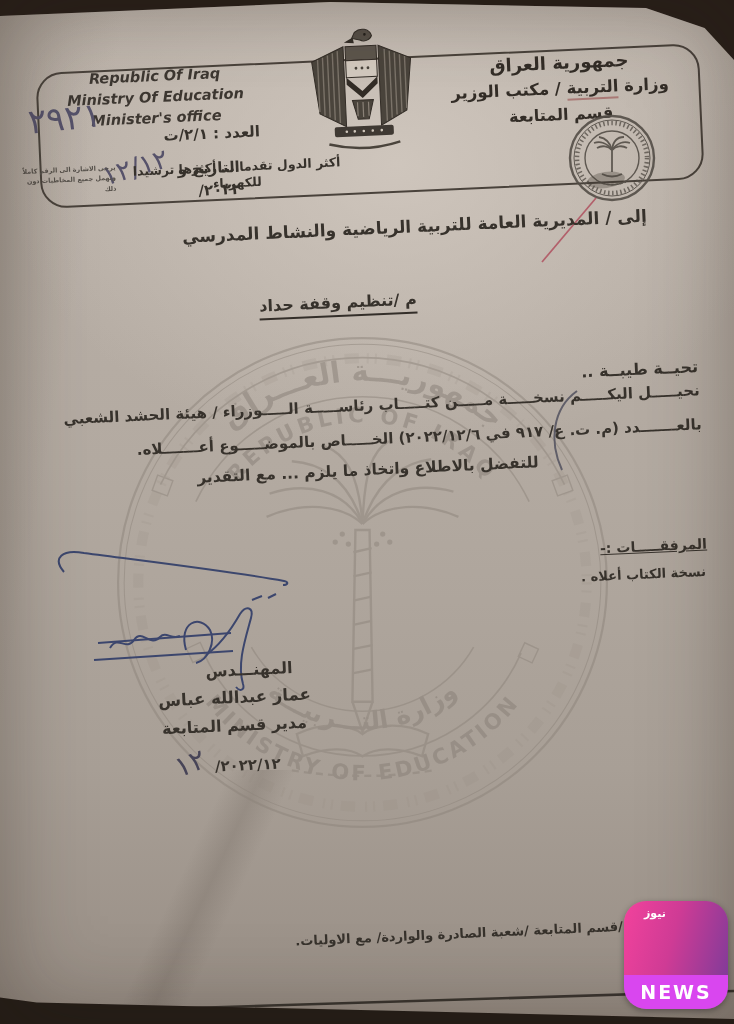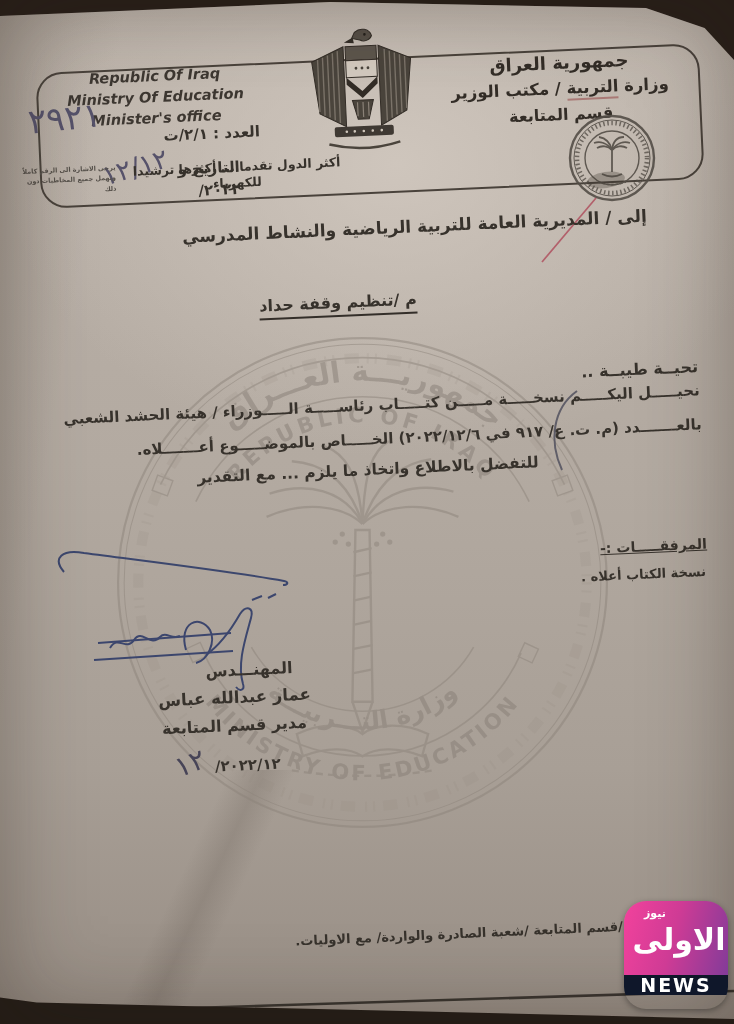--- a/index.html
+++ b/index.html
@@ -33,21 +33,21 @@
   .attach-label{text-decoration:underline;}
   .header-box{border:2px solid #49423b;border-radius:26px;}
   
   .logo{left:624px;top:901px;width:104px;height:108px;border-radius:22px;overflow:hidden;
         box-shadow:0 2px 6px rgba(0,0,0,.35);}
   .logo-top{position:absolute;left:0;top:0;width:100%;height:74px;
         background:linear-gradient(105deg,#f2429c 0%,#cf3b95 45%,#7c3b99 100%);padding-left:6px;}
   .logo-ar-big{position:absolute;left:0;top:24px;width:100%;text-align:center;color:#fff;
         font-size:30px;font-weight:bold;direction:rtl;line-height:1;}
   .logo-ar-small{position:absolute;left:20px;top:6px;color:#fff;font-size:11px;font-weight:bold;direction:rtl;}
-  .logo-band{position:absolute;left:0;top:74px;width:100%;height:20px;background:#0f172a;
+  .logo-band{position:absolute;left:0;top:74px;width:100%;height:34px;background:#d946ef;
         display:flex;align-items:center;justify-content:center;}
   .logo-en{color:#fff;font-size:19px;font-weight:bold;letter-spacing:2px;}
   svg{display:block;}
 </style>
 </head>
 <body>
 
 <div class="abs paper"></div>
 <div class="abs crease"></div>
 
@@ -218,18 +218,17 @@
   <span style="margin-left:6px;">•</span>
   <span>ر /قسم المتابعة /شعبة الصادرة والواردة/ مع الاوليات.</span>
 </div>
 
 <div class="abs bottom-dark"></div>
 <div class="abs vignette"></div>
 
 <div class="abs logo">
   <div class="logo-top">
     <span class="logo-ar-small">نيوز</span>
-    <div class="logo-ar-big">الاولى</div>
   </div>
   <div class="logo-band">
     <span class="logo-en">NEWS</span>
   </div>
 </div>
 
 </body></html>

